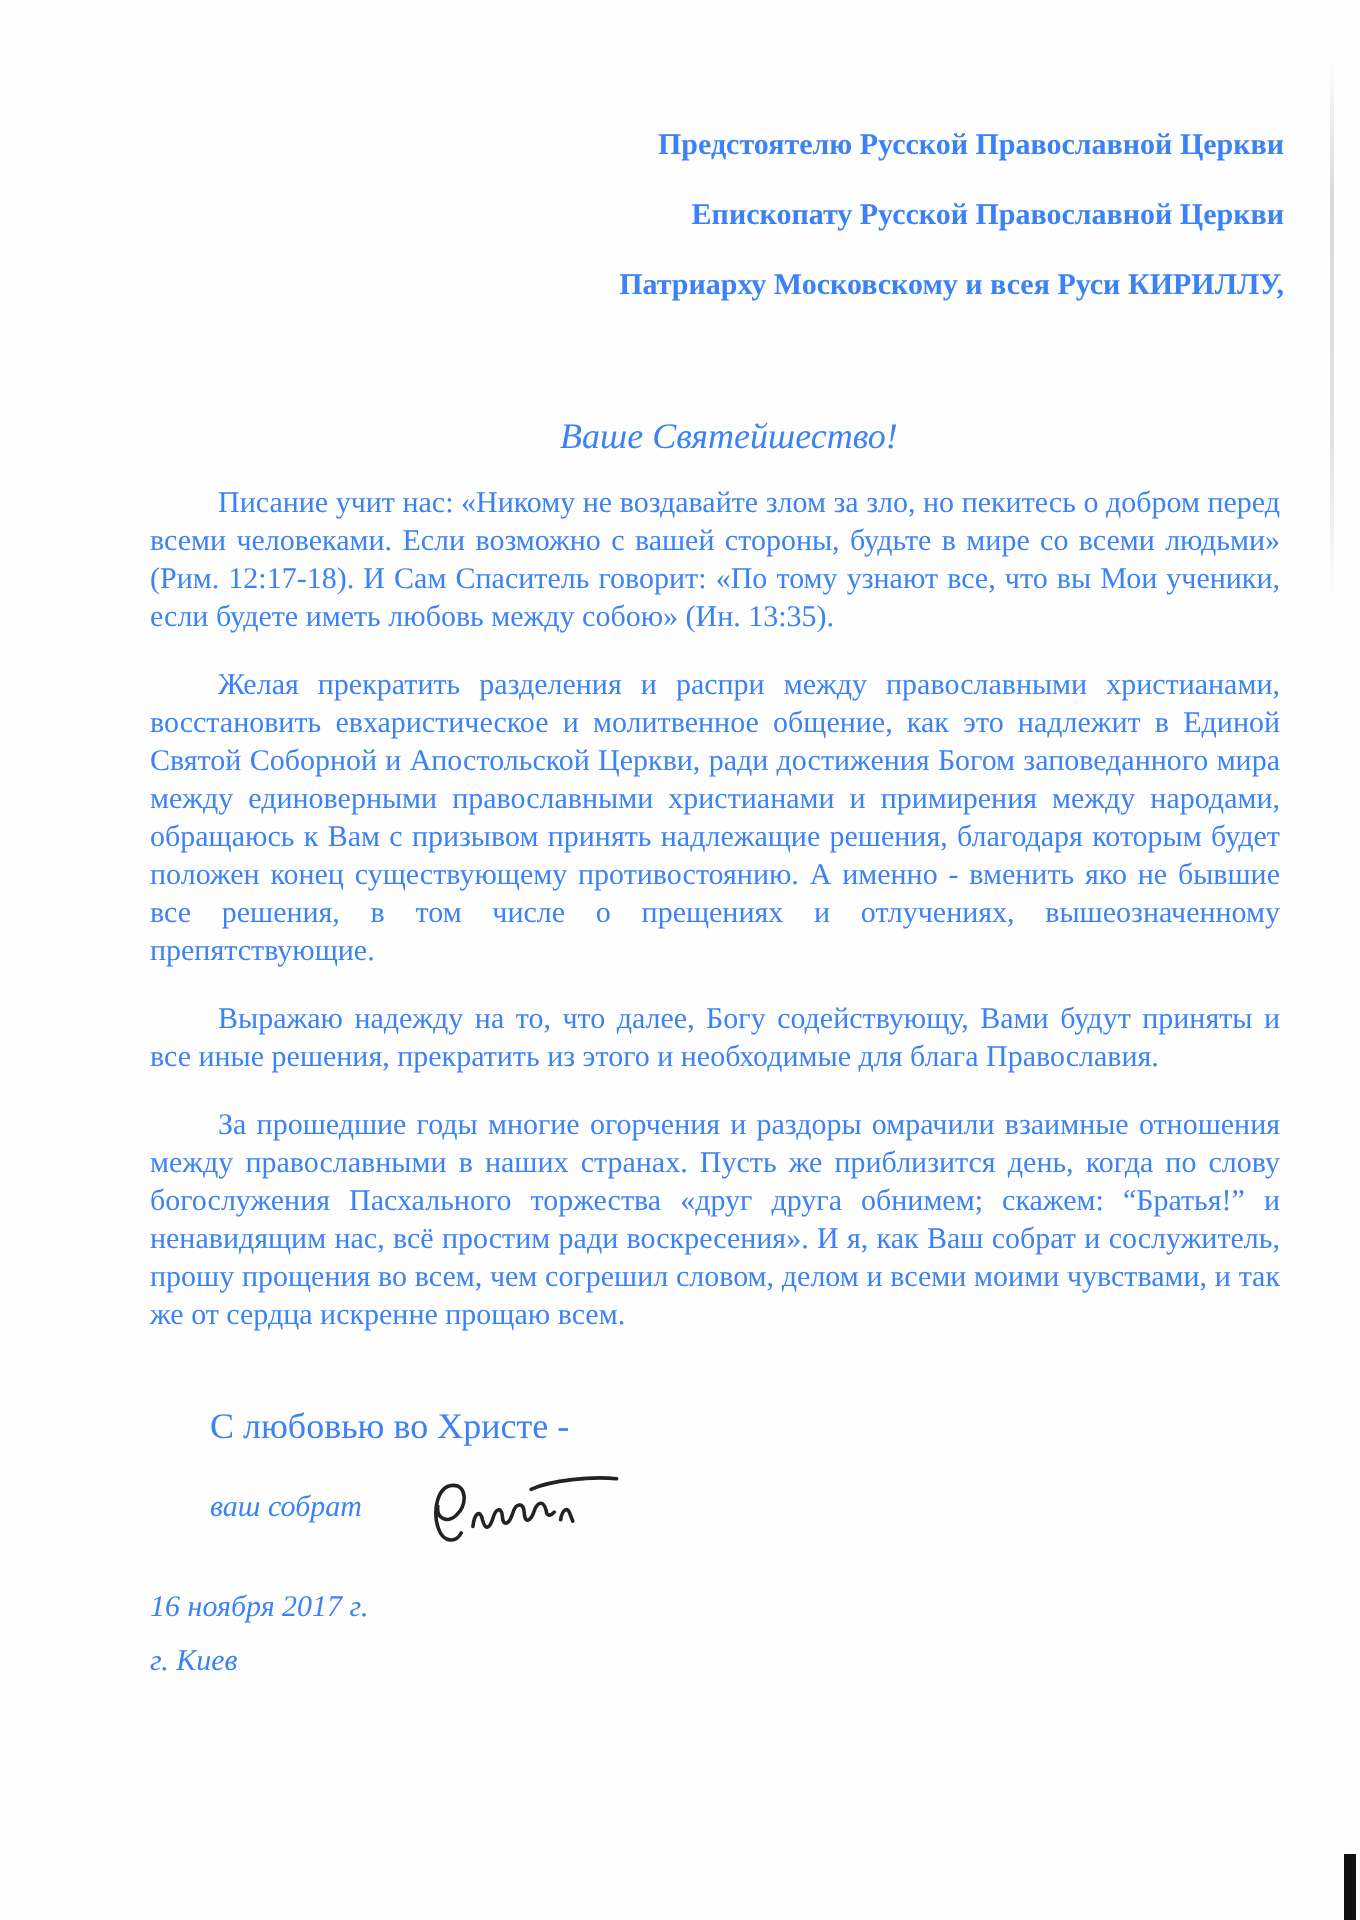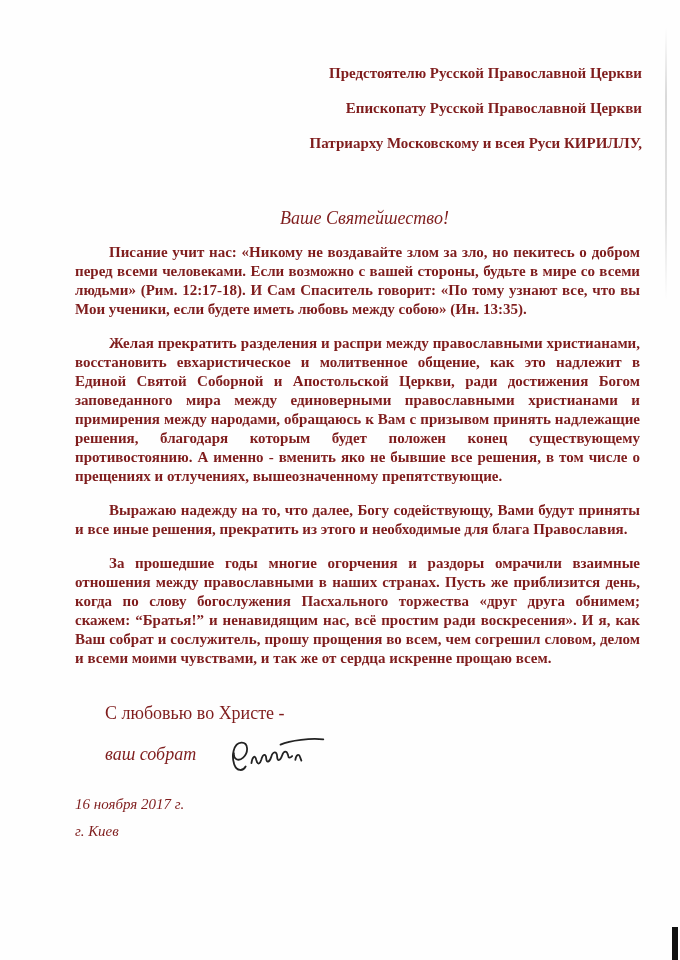--- a/index.html
+++ b/index.html
@@ -3,46 +3,46 @@
 <meta charset="utf-8">
 <style>
   html, body { margin: 0; padding: 0; background: #ffffff; }
   .page {
     position: relative;
     width: 680px;
     height: 960px;
     background: #fefefe;
     overflow: hidden;
     font-family: "Liberation Serif", "DejaVu Serif", serif;
-    color: #7f1d1d;
+    color: #3b82f6;
   }
   .recipient {
     margin: 64px 38px 0 0;
     text-align: right;
     font-weight: bold;
     font-size: 15px;
   }
   .recipient .line { line-height: 19px; margin-bottom: 16px; }
   .salutation {
     margin: 56px 0 0 280px;
     font-style: italic;
     font-size: 18px;
   }
   .salutation .line { line-height: 19px; margin-bottom: 15px; }
-  .body-text { margin: 0 40px 0 75px; font-weight: bold; }
+  .body-text { margin: 0 40px 0 75px; }
   .body-text p {
     margin: 0 0 15px 0;
     font-size: 15px;
     line-height: 19px;
     text-align: justify;
     text-indent: 34px;
   }
   .closing { margin: 36px 0 0 105px; font-size: 18px; line-height: 19px; }
   .sig-row { margin: 8px 0 0 105px; display: flex; align-items: flex-start; height: 46px; }
-  .sig-label { font-style: italic; font-size: 18px; line-height: 19px; margin-top: 14px; text-align: right; }
+  .sig-label { font-style: italic; font-size: 15px; line-height: 19px; margin-top: 14px; text-align: right; }
   .signature { margin-left: 22px; margin-top: 0; transform: rotate(-3deg); }
   .signature path { stroke: #232323; stroke-width: 1.8; fill: none; stroke-linecap: round; stroke-linejoin: round; }
   .date-block { margin: 14px 0 0 75px; font-style: italic; font-size: 15px; }
   .date-block .line { line-height: 27px; }
   .edge-shadow {
     position: absolute;
     top: 28px; right: 13px;
     width: 2px; height: 272px;
     background: linear-gradient(180deg, rgba(200,200,200,0) 0%, #c6c6c6 25%, #d2d2d2 70%, rgba(210,210,210,0) 100%);
     opacity: 0.65;

